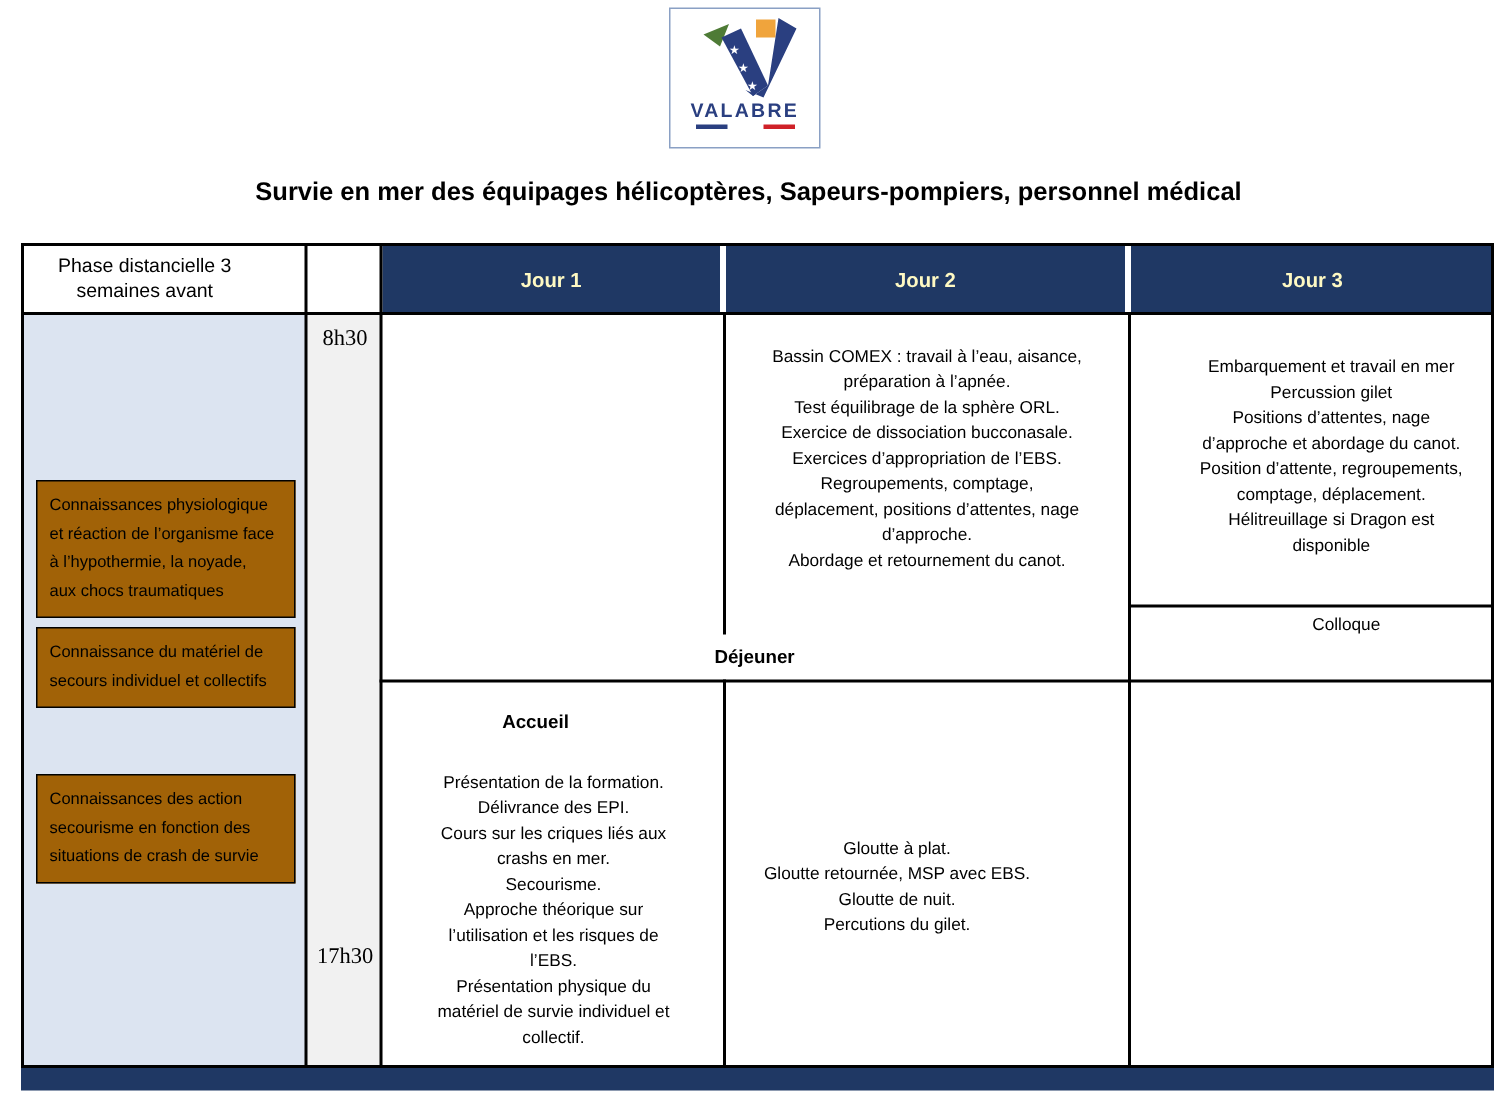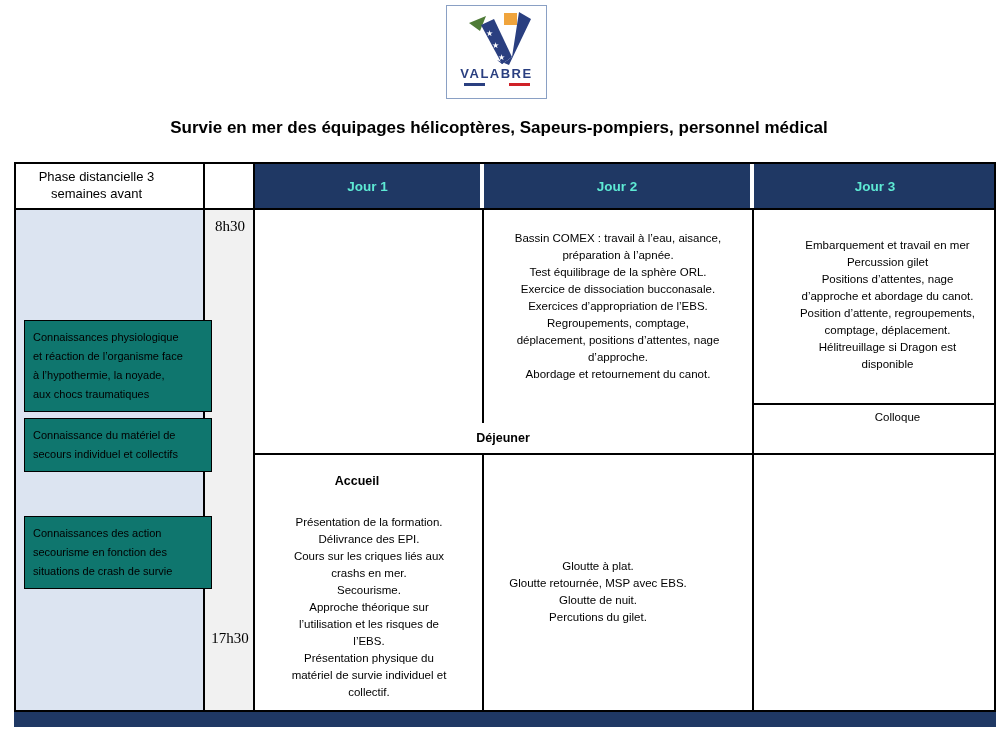--- a/index.html
+++ b/index.html
@@ -29,40 +29,40 @@
     position:absolute; top:118px; left:0; width:100%;
     text-align:center; font-size:17px; font-weight:bold; color:#000;
   }
   
   #sched { position:absolute; left:14px; top:162px; width:982px; height:565px; }
   .bg { position:absolute; }
   .bg-phase { left:0; top:48px; width:191px; height:502px; background:#dce4f1; }
   .bg-time  { left:191px; top:48px; width:50px; height:502px; background:#f1f1f1; }
   .hdr-navy { position:absolute; top:0; height:48px; background:#1f3864;
               display:flex; align-items:center; justify-content:center;
-              color:#5eead4; font-weight:bold; font-size:13.5px; }
+              color:#fef9c3; font-weight:bold; font-size:13.5px; }
   .hdr-day1 { left:241px; width:225px; }
   .hdr-day2 { left:470px; width:266px; }
   .hdr-day3 { left:740px; width:242px; }
   .footer-navy { left:0; top:550px; width:982px; height:15px; background:#1f3864; }
   .line { position:absolute; background:#000; }
   
   .cellText { position:absolute; font-size:11.5px; line-height:17px; text-align:center; }
   .preline { white-space:pre-line; }
   .phase-hdr {
     position:absolute; left:0; top:0; width:165px; height:46px;
     display:flex; align-items:center; justify-content:center; text-align:center;
     font-size:13px; line-height:17px; white-space:pre-line;
   }
   .time-label {
     position:absolute; left:191px; width:50px; text-align:center;
     font-family:"Liberation Serif", serif; font-size:15px;
   }
   .phase-box {
-    position:absolute; left:10px; width:188px; background:#0f766e;
+    position:absolute; left:10px; width:173px; background:#a16207;
     border:1.5px solid #000; padding:7px 5px 7px 8px;
     font-size:11px; line-height:19px; text-align:left; white-space:pre-line;
   }
   .bold { font-weight:bold; }
 </style>
 </head>
 <body>
 
 <div id="page">
 

